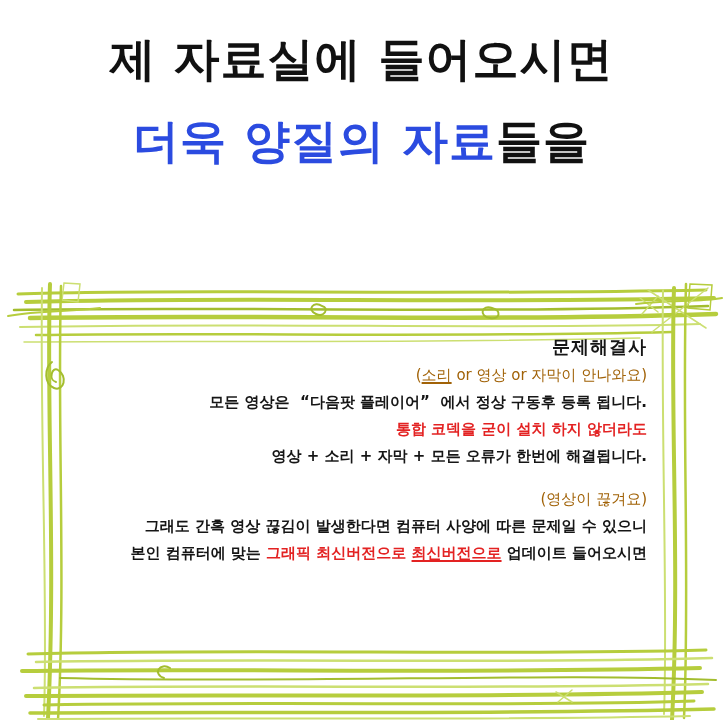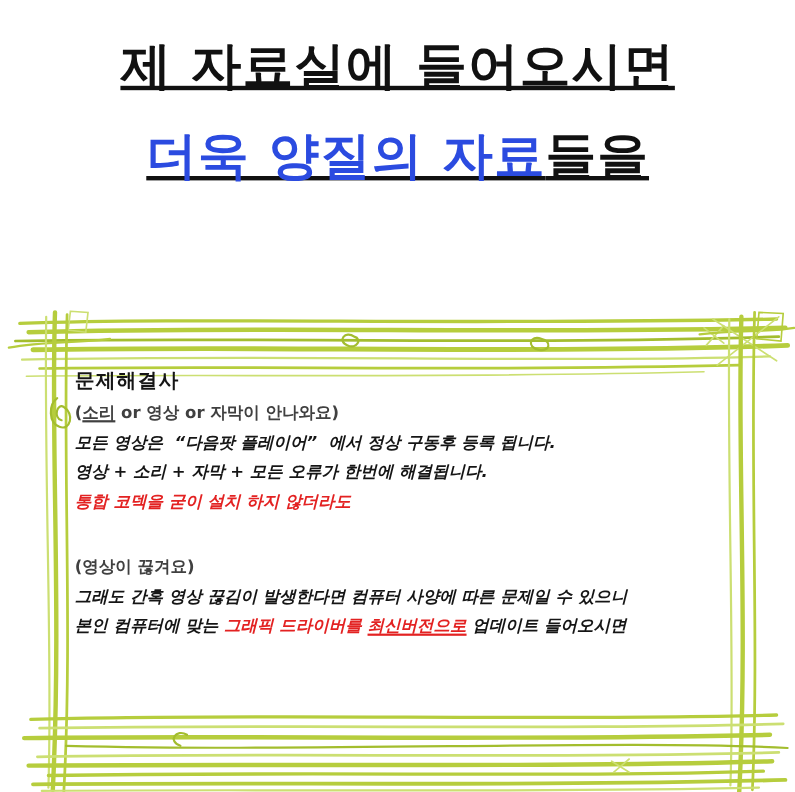--- a/index.html
+++ b/index.html
@@ -12,41 +12,41 @@
   }
   
   .banner{
     position:absolute;top:18px;left:0;width:723px;
     text-align:center;
     font-family:"DejaVu Serif","Liberation Serif",serif;
     font-size:46px;font-weight:600;
     color:#111111;
     letter-spacing:1px;
   }
-  .banner-line{line-height:82px;white-space:pre-wrap;text-decoration:underline;}
+  .banner-line{line-height:82px;white-space:pre-wrap;}
   .banner-highlight{color:#2b4be0;font-weight:700;}
   
   .frame-svg{position:absolute;left:0;top:280px;width:723px;height:440px;pointer-events:none;}
   
   .box-content{
-    position:absolute;top:336px;left:68px;width:603px;
-    text-align:left;color:#151515;
+    position:absolute;top:336px;left:44px;width:603px;
+    text-align:right;color:#151515;
   }
   .bx-title{
     font-size:18px;line-height:22px;font-weight:700;letter-spacing:1px;white-space:pre-wrap;
   }
   .bx-heading{
-    margin-top:4px;font-size:15px;line-height:27px;font-weight:700;color:#404040;white-space:pre-wrap;
+    margin-top:4px;font-size:15px;line-height:27px;font-weight:400;color:#a16207;white-space:pre-wrap;
   }
   .bx-line{
-    font-size:15px;line-height:27px;font-weight:700;white-space:pre-wrap;font-style:italic;
+    font-size:15px;line-height:27px;font-weight:700;white-space:pre-wrap;
   }
   .bx-red{color:#e32222;}
   .bx-underline{text-decoration:underline;text-decoration-thickness:2px;text-underline-offset:2px;}
-  .bx-gap{margin-top:32px;}
+  .bx-gap{margin-top:16px;}
 </style>
 </head>
 <body>
 
 <div class="stage">
 
   <div class="banner">
     <div class="banner-line">제 자료실에 들어오시면</div>
     <div class="banner-line"><span class="banner-highlight">더욱 양질의 자료</span><span>들을</span></div>
   </div>
@@ -95,21 +95,21 @@
       <path d="M556 412 l16 10 M572 410 l-14 12" stroke="#ccdf72" stroke-width="1.5"></path>
     </g>
   </svg>
 
   <div class="box-content">
     <div class="bx-title">문제해결사</div>
 
     <div class="bx-heading"><span>(</span><span class="bx-underline">소리</span><span> or 영상 or 자막이 안나와요)</span></div>
 
     <div class="bx-line">모든 영상은  “다음팟 플레이어”  에서 정상 구동후 등록 됩니다.</div>
+    <div class="bx-line bx-red">통합 코덱을 굳이 설치 하지 않더라도</div>
     <div class="bx-line">영상 + 소리 + 자막 + 모든 오류가 한번에 해결됩니다.</div>
-    <div class="bx-line bx-red">통합 코덱을 굳이 설치 하지 않더라도</div>
 
     <div class="bx-heading bx-gap">(영상이 끊겨요)</div>
     <div class="bx-line">그래도 간혹 영상 끊김이 발생한다면 컴퓨터 사양에 따른 문제일 수 있으니</div>
-    <div class="bx-line"><span>본인 컴퓨터에 맞는 </span><span class="bx-red">그래픽 드라이버를 </span><span class="bx-red bx-underline">최신버전으로</span><span> 업데이트 들어오시면</span></div>
+    <div class="bx-line"><span>본인 컴퓨터에 맞는 </span><span class="bx-red">그래픽 최신버전으로 </span><span class="bx-red bx-underline">최신버전으로</span><span> 업데이트 들어오시면</span></div>
   </div>
 
 </div>
 
 </body></html>

